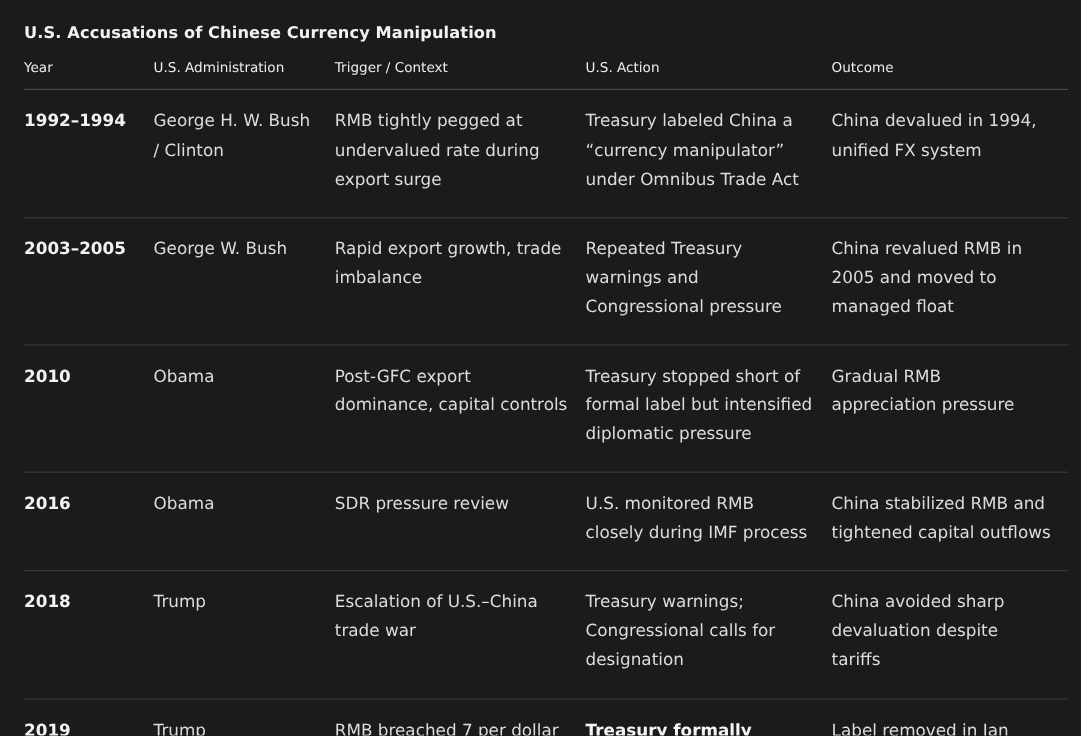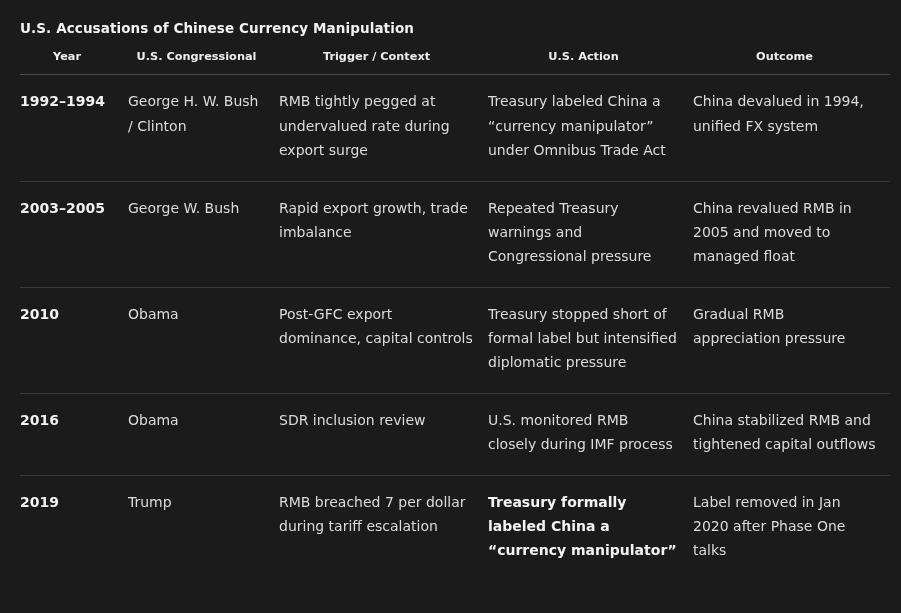--- a/index.html
+++ b/index.html
@@ -37,24 +37,24 @@
     border-collapse: collapse;
     table-layout: fixed;
   }
   table.matrix col.c-year        { width: 108px; }
   table.matrix col.c-admin       { width: 151px; }
   table.matrix col.c-trigger     { width: 209px; }
   table.matrix col.c-action      { width: 205px; }
   table.matrix col.c-outcome     { width: 197px; }
 
   table.matrix thead th {
-    text-align: center;
+    text-align: left;
     vertical-align: top;
     font-size: 11.3px;
-    font-weight: bold;
+    font-weight: normal;
     color: #ededed;
     padding: 0 14px 10px 0;
     border-bottom: 1px solid #4a4a4a;
     line-height: 1.35;
     white-space: nowrap;
   }
   table.matrix tbody td {
     text-align: left;
     vertical-align: top;
     font-size: 14px;
@@ -88,21 +88,21 @@
     <colgroup>
       <col class="c-year">
       <col class="c-admin">
       <col class="c-trigger">
       <col class="c-action">
       <col class="c-outcome">
     </colgroup>
     <thead>
       <tr>
         <th>Year</th>
-        <th>U.S. Congressional</th>
+        <th>U.S. Administration</th>
         <th>Trigger / Context</th>
         <th>U.S. Action</th>
         <th>Outcome</th>
       </tr>
     </thead>
     <tbody id="table-body">
         <tr>
           <td class="year">1992–1994</td>
           <td>George H. W. Bush / Clinton</td>
           <td>RMB tightly pegged at undervalued rate during export surge</td>
@@ -119,23 +119,30 @@
         <tr>
           <td class="year">2010</td>
           <td>Obama</td>
           <td>Post-GFC export dominance, capital controls</td>
           <td>Treasury stopped short of formal label but intensified diplomatic pressure</td>
           <td>Gradual RMB appreciation pressure</td>
         </tr>
         <tr>
           <td class="year">2016</td>
           <td>Obama</td>
-          <td>SDR inclusion review</td>
+          <td>SDR pressure review</td>
           <td>U.S. monitored RMB closely during IMF process</td>
           <td>China stabilized RMB and tightened capital outflows</td>
+        </tr>
+        <tr>
+          <td class="year">2018</td>
+          <td>Trump</td>
+          <td>Escalation of U.S.–China trade war</td>
+          <td>Treasury warnings; Congressional calls for designation</td>
+          <td>China avoided sharp devaluation despite tariffs</td>
         </tr>
         <tr>
           <td class="year">2019</td>
           <td>Trump</td>
           <td>RMB breached 7 per dollar during tariff escalation</td>
           <td class="emphasis">Treasury formally labeled China a “currency manipulator”</td>
           <td>Label removed in Jan 2020 after Phase One talks</td>
         </tr>
       </tbody>
   </table>

